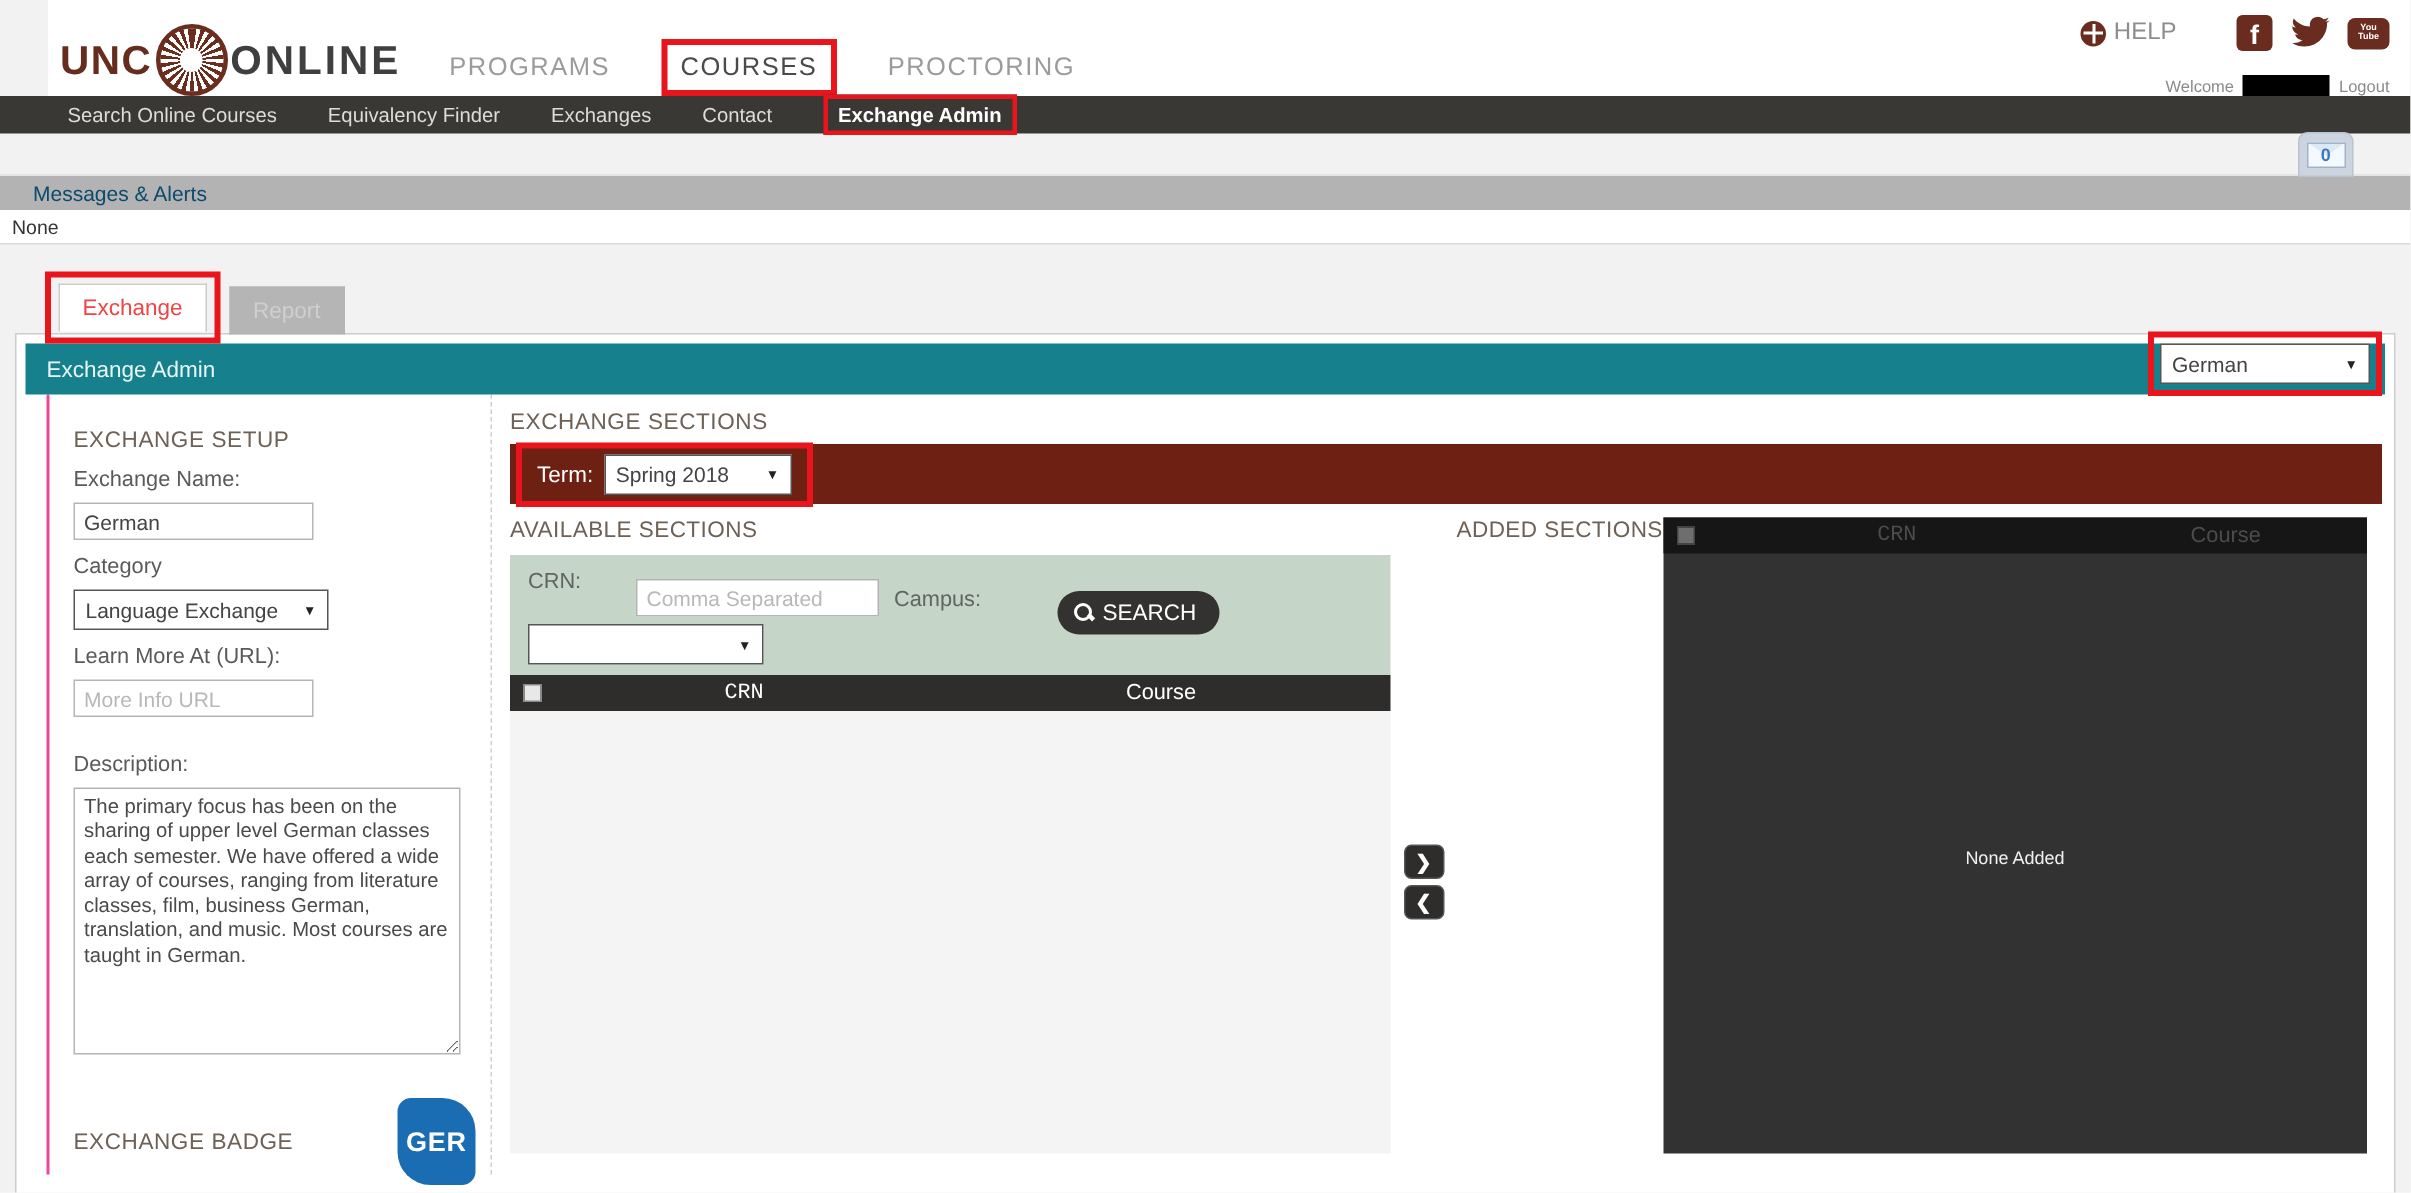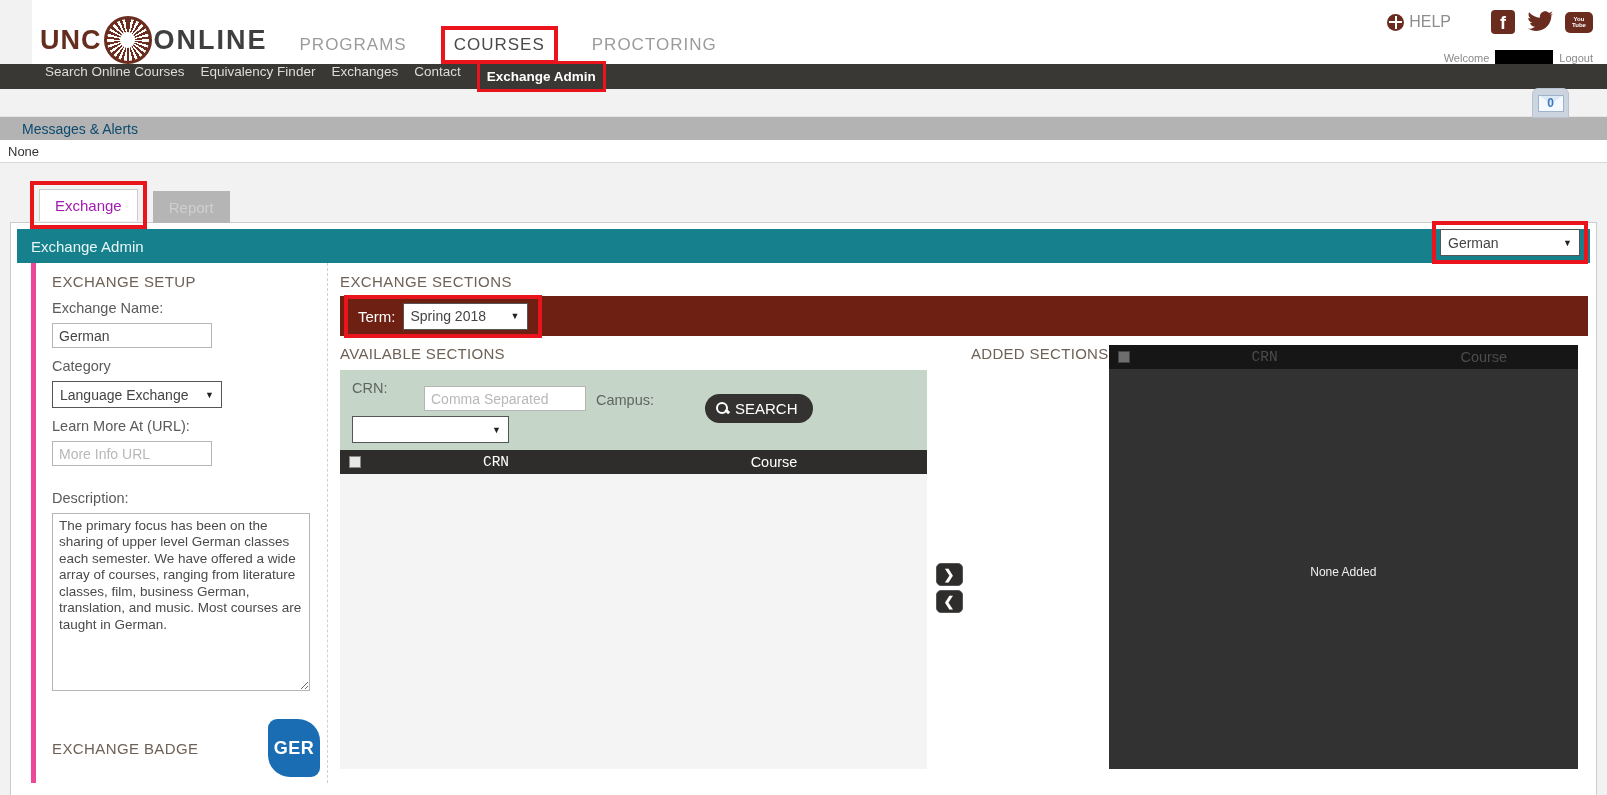--- a/index.html
+++ b/index.html
@@ -32,21 +32,21 @@
   .fb { width:24px; height:24px; background:#6b2c20; border-radius:4px; color:#fff;
     font-weight:bold; font-size:18px; display:flex; align-items:flex-end; justify-content:center; cursor:pointer; }
   .tw { width:26px; height:22px; cursor:pointer; }
   .yt { width:28px; height:21px; background:#6b2c20; border-radius:5px; color:#fff;
     font-size:6px; font-weight:bold; line-height:6.5px; text-align:center; padding-top:4px; cursor:pointer; }
   .welcome { position:absolute; right:14px; top:50px; display:flex; align-items:center;
     gap:6px; font-size:11px; color:#8a8a8a; }
   .redact { width:58px; height:16px; background:#000; }
 
   
-  .subnav { height:25px; background:#3a3835; display:flex; gap:16px;
+  .subnav { height:25px; background:#3a3835; display:flex; align-items:center; gap:34px;
     padding-left:45px; position:relative; z-index:3; }
   .subnav .sitem { color:#dcdcdc; font-size:13.5px; cursor:pointer; white-space:nowrap; }
   .subnav .sitem.active { color:#fff; font-weight:bold; }
   .subnav .hlbox { border-width:3px; padding:3px 7px; margin:-3px 0; background:#3a3835; }
 
   
   .strip { height:28px; background:#f2f2f2; position:relative; border-bottom:1px solid #e5e5e5; }
   .envtab { position:absolute; right:38px; top:-1px; width:37px; height:30px; background:#ccd5df;
     border:1px solid #b9c3cf; border-radius:6px 6px 0 0; display:flex; align-items:center;
     justify-content:center; cursor:pointer; z-index:4; }
@@ -57,36 +57,36 @@
 
   
   .msgbar { height:23px; background:#b3b3b3; display:flex; align-items:center; padding-left:22px;
     font-size:14px; color:#0c4a6e; }
   .nonebar { height:23px; background:#fff; display:flex; align-items:center; padding-left:8px;
     font-size:13px; color:#333; border-bottom:1px solid #d8d8d8; }
 
   
   .tabsrow { margin:22px 0 0 30px; display:flex; align-items:flex-end; position:relative; z-index:2; height:38px; }
   .tab { font-size:15px; padding:7px 15px; cursor:pointer; border:1px solid #ccc; border-bottom:none; }
-  .tab.active { background:#fff; color:#a21caf; }
+  .tab.active { background:#fff; color:#ef4444; }
   .tab.inactive { background:#b5b5b5; color:#cfcfcf; border-color:#b5b5b5; margin-left:6px; }
   .tabsrow .hlbox { padding:4px 5px; background:transparent; margin-bottom:-6px; }
 
   
   .card { background:#fff; border:1px solid #ccc; margin:-1px 10px 0 10px; height:578px;
     padding:6px; position:relative; }
   .tealbar { height:34px; background:#16808d; display:flex; align-items:center; padding-left:14px;
     color:#e8f6f7; font-size:15px; position:relative; }
   .gsel-wrap { position:absolute; right:2px; top:-8px; padding:4px; background:transparent; }
   .fsel { background:#fff; border:1px solid #555; height:27px; display:inline-flex; align-items:center;
     justify-content:space-between; font-size:14px; color:#444; padding:0 7px; cursor:pointer; }
   .fsel .arr { font-size:9px; color:#222; margin-left:10px; }
 
   .cols { display:flex; height:520px; }
-  .leftcol { width:292px; padding:10px 0 0 16px; border-left:5px solid #ec4899; margin-left:14px; }
+  .leftcol { width:292px; padding:22px 0 0 16px; border-left:2px solid #ec4899; margin-left:14px; }
   .h-sec { font-size:15px; color:#6e6156; letter-spacing:.4px; margin-bottom:10px; }
   .flabel { font-size:14.5px; color:#5a5a5a; margin:10px 0 7px 0; }
   .tinput { border:1px solid #b5b5b5; height:25px; width:160px; font-size:14px; color:#444;
     padding:0 6px; font-family:"Liberation Sans",sans-serif; background:#fff; }
   .tinput::placeholder { color:#b8b8b8; }
   .desc { width:258px; height:178px; border:1px solid #b5b5b5; font-size:13.5px; color:#4a4a4a;
     padding:4px 6px; font-family:"Liberation Sans",sans-serif; resize:both; line-height:1.22; }
   .badgerow { display:flex; align-items:center; justify-content:space-between; width:268px; margin-top:24px; }
   .gerbadge { width:52px; height:58px; background:#1b6db3; color:#fff; font-weight:bold; font-size:18px;
     letter-spacing:.5px; display:flex; align-items:center; justify-content:center;

